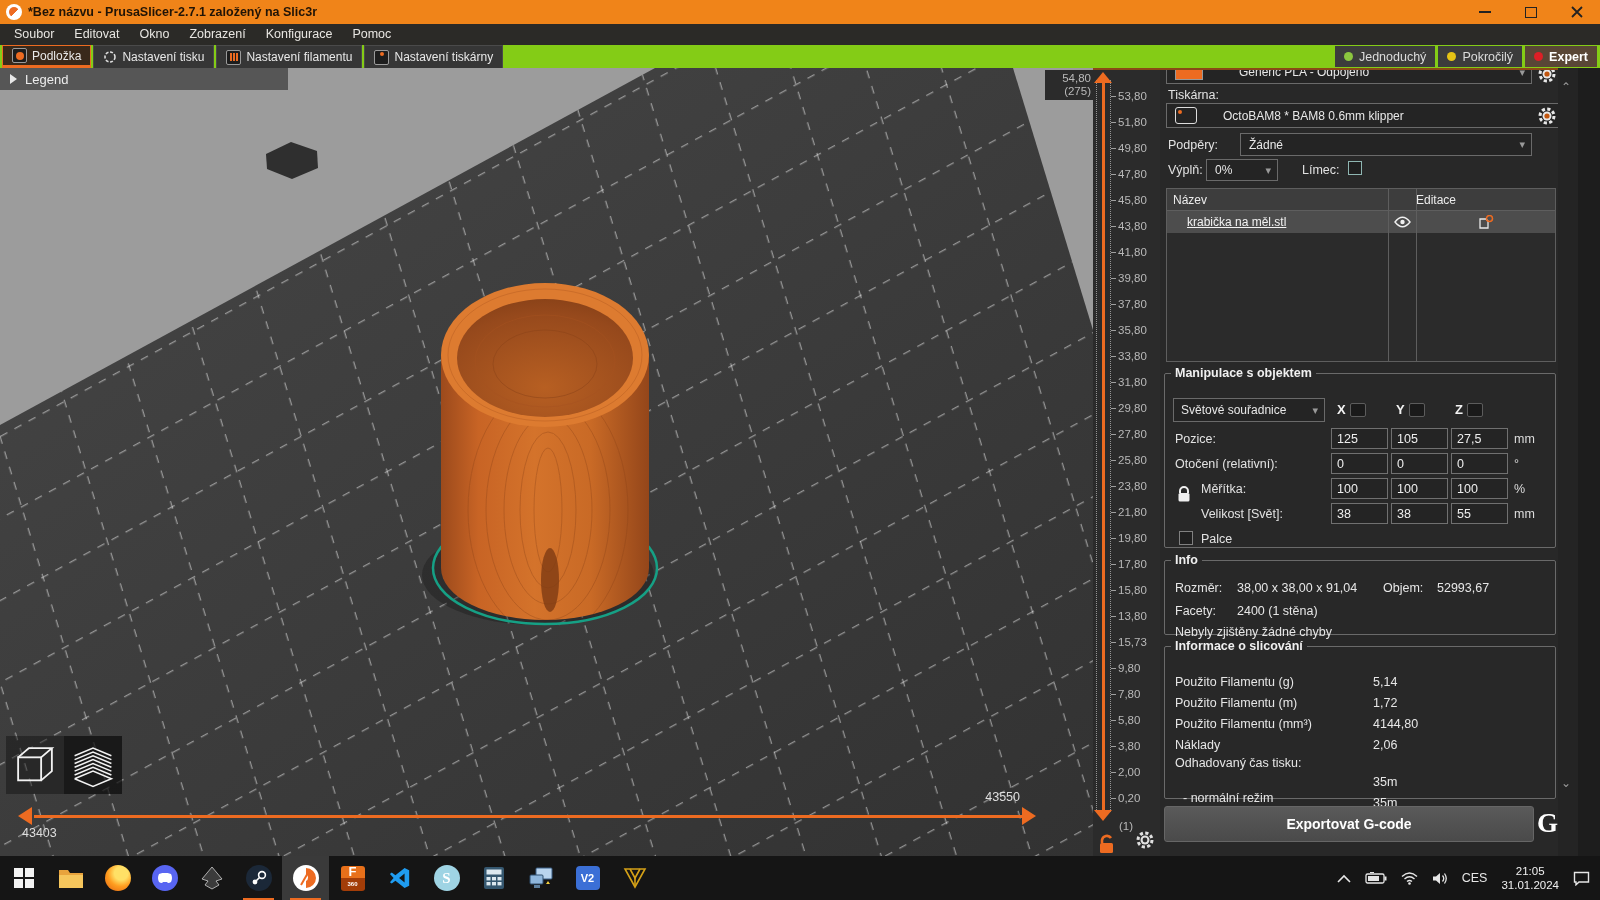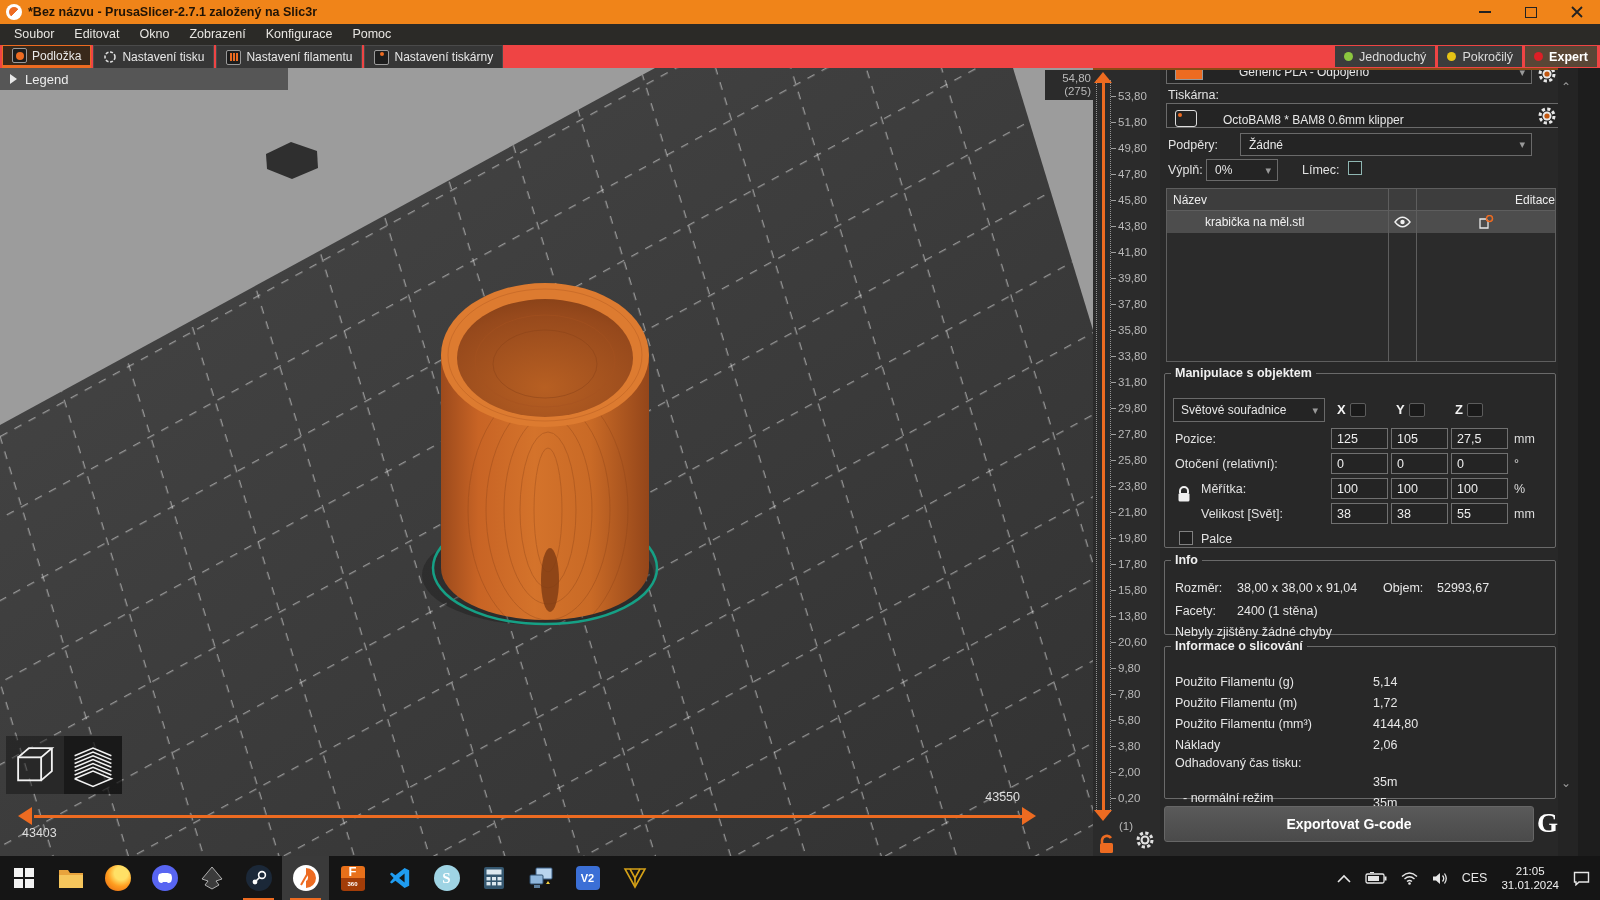--- a/index.html
+++ b/index.html
@@ -16,21 +16,21 @@
   .glyph-max{width:10px;height:9px;border:1.5px solid #222;}
   .logo-circle{width:16px;height:16px;border-radius:50%;background:#fff;margin-left:6px;position:relative;overflow:hidden;}
   .logo-circle::after{content:"";position:absolute;left:3px;top:3px;width:10px;height:10px;border-radius:50%;
       background:linear-gradient(135deg,#ee6b21 55%,#fff 56%);}
 
   
   .menubar{left:0;top:24px;width:1600px;height:21px;background:#2b2a27;display:flex;align-items:center;padding-left:4px;box-sizing:border-box;}
   .menu-item{padding:0 10px;color:#e8e6e2;font-size:12.5px;line-height:21px;}
 
   
-  .tabbar{left:0;top:45px;width:1600px;height:23px;background:#ef4444;display:flex;align-items:stretch;}
+  .tabbar{left:0;top:45px;width:1600px;height:23px;background:#84cc16;display:flex;align-items:stretch;}
   .tab{display:flex;align-items:center;gap:5px;padding:0 9px;margin-left:2px;background:#363636;
        border:1px solid #4a4a4a;border-bottom:none;color:#e8e8e8;font-size:12px;box-sizing:border-box;}
   .tab.active{background:#39291b;border:1px solid #ed6b21;border-bottom:3px solid #ed6b21;}
   .tab-icon-sq{width:13px;height:13px;border:1px solid #9a9a9a;border-radius:2px;display:flex;align-items:center;justify-content:center;background:#1d1d1d;}
   .dot-orange{width:8px;height:8px;border-radius:50%;background:#ed6b21;}
   .fil-bars{display:flex;gap:1px;}
   .fil-bars i{width:2px;height:8px;background:#ed6b21;}
   .sq-dot{width:4px;height:4px;background:#ed6b21;border-radius:50%;margin:1px 0 0 1px;align-self:flex-start;}
   .modes{position:absolute;right:3px;top:45px;height:23px;display:flex;align-items:center;gap:3px;}
   .mode-btn{display:flex;align-items:center;gap:6px;background:#3c3c3c;color:#dcdcdc;height:21px;padding:0 9px;font-size:12.5px;}
@@ -73,25 +73,25 @@
   .printer-ic{width:20px;height:15px;border:1.5px solid #ddd;border-radius:3px;margin-left:8px;position:relative;}
   .printer-ic::after{content:"";position:absolute;left:2px;top:2px;width:4px;height:4px;border-radius:50%;background:#ed6b21;}
   .gear{position:absolute;}
   .checkbox{position:absolute;width:14px;height:14px;border:1px solid #8fb6b2;background:#1f1f1f;box-sizing:border-box;}
   .checkbox.gray{border-color:#808080;}
 
   .objtable{position:absolute;left:6px;top:118px;width:390px;height:174px;border:1px solid #5e5e5e;background:#2b2b2b;box-sizing:border-box;}
   .objtable .hdr{display:flex;height:21px;background:#3d3d3d;border-bottom:1px solid #5e5e5e;align-items:center;color:#ececec;}
   .objtable .col1{width:221px;padding-left:6px;box-sizing:border-box;}
   .objtable .col2{width:28px;}
-  .objtable .col3{flex:1;text-align:right;padding-left:9px;}
+  .objtable .col3{flex:1;text-align:left;}
   .objtable .vdiv1{position:absolute;left:221px;top:0;bottom:0;border-left:1px solid #5e5e5e;}
   .objtable .vdiv2{position:absolute;left:249px;top:0;bottom:0;border-left:1px solid #5e5e5e;}
   .objrow{display:flex;height:22px;background:#4d4d4d;align-items:center;color:#f2f2f2;}
-  .objrow .name{width:221px;padding-left:38px;box-sizing:border-box;}
+  .objrow .name{width:221px;padding-left:20px;box-sizing:border-box;text-decoration:underline;}
   .objrow .eye{width:28px;display:flex;justify-content:center;}
   .objrow .edit{flex:1;display:flex;justify-content:center;}
 
   fieldset.grp{position:absolute;border:1px solid #6a6a6a;border-radius:2px;margin:0;padding:0;box-sizing:border-box;background:transparent;}
   fieldset.grp legend{font-weight:bold;color:#f0f0f0;font-size:12.5px;margin-left:6px;padding:0 4px;}
   .inputbox{position:absolute;width:57px;height:21px;background:#242424;border:1px solid #707070;color:#eee;
             font-size:12.5px;display:flex;align-items:center;padding-left:5px;box-sizing:border-box;}
   .unit{position:absolute;color:#dcdcdc;font-size:12.5px;}
   .axis-hdr{position:absolute;font-weight:bold;color:#f2f2f2;font-size:13px;display:flex;align-items:center;gap:4px;}
   .axis-mini{width:14px;height:12px;background:#1a1a1a;border:1px solid #5c5c5c;border-radius:2px;display:inline-block;}
@@ -317,21 +317,21 @@
         <span class="tick">31,80</span>
         <span class="tick">29,80</span>
         <span class="tick">27,80</span>
         <span class="tick">25,80</span>
         <span class="tick">23,80</span>
         <span class="tick">21,80</span>
         <span class="tick">19,80</span>
         <span class="tick">17,80</span>
         <span class="tick">15,80</span>
         <span class="tick">13,80</span>
-        <span class="tick">20,60</span>
+        <span class="tick">15,73</span>
         <span class="tick">9,80</span>
         <span class="tick">7,80</span>
         <span class="tick">5,80</span>
         <span class="tick">3,80</span>
         <span class="tick">2,00</span>
         <span class="tick">0,20</span>
       </div>
     <div class="varrow-down"></div>
     <div class="bottom-layer">(1)</div>
     <svg width="18" height="20" viewBox="0 0 18 20" style="position:absolute;left:5px;top:764px;">
@@ -351,21 +351,21 @@
       <span style="margin-left:36px">Generic PLA - Odpojeno</span>
       <span class="chev">▾</span>
     </div>
     <svg class="gear" width="20" height="20" viewBox="0 0 20 20" style="left:377px;top:-6px;">
       <circle cx="10" cy="10" r="7" fill="none" stroke="#e8e8e8" stroke-width="3" stroke-dasharray="3.2 2.3"></circle>
       <circle cx="10" cy="10" r="4.5" fill="#e8e8e8"></circle>
         <circle cx="10" cy="10" r="2.6" fill="#c2560f"></circle>
     </svg>
 
     <div class="label" style="left:8px;top:18px;">Tiskárna:</div>
-    <div class="combo" style="left:6px;top:33px;width:423px;height:25px;align-items:flex-end;">
+    <div class="combo" style="left:6px;top:33px;width:423px;height:25px;">
       <span class="printer-ic"></span>
       <span style="margin-left:26px">OctoBAM8 * BAM8 0.6mm klipper</span>
       <span class="chev">▾</span>
     </div>
     <svg class="gear" width="20" height="20" viewBox="0 0 20 20" style="left:377px;top:36px;">
       <circle cx="10" cy="10" r="7" fill="none" stroke="#e8e8e8" stroke-width="3" stroke-dasharray="3.2 2.3"></circle>
       <circle cx="10" cy="10" r="4.5" fill="#e8e8e8"></circle>
         <circle cx="10" cy="10" r="2.6" fill="#c2560f"></circle>
     </svg>
 

